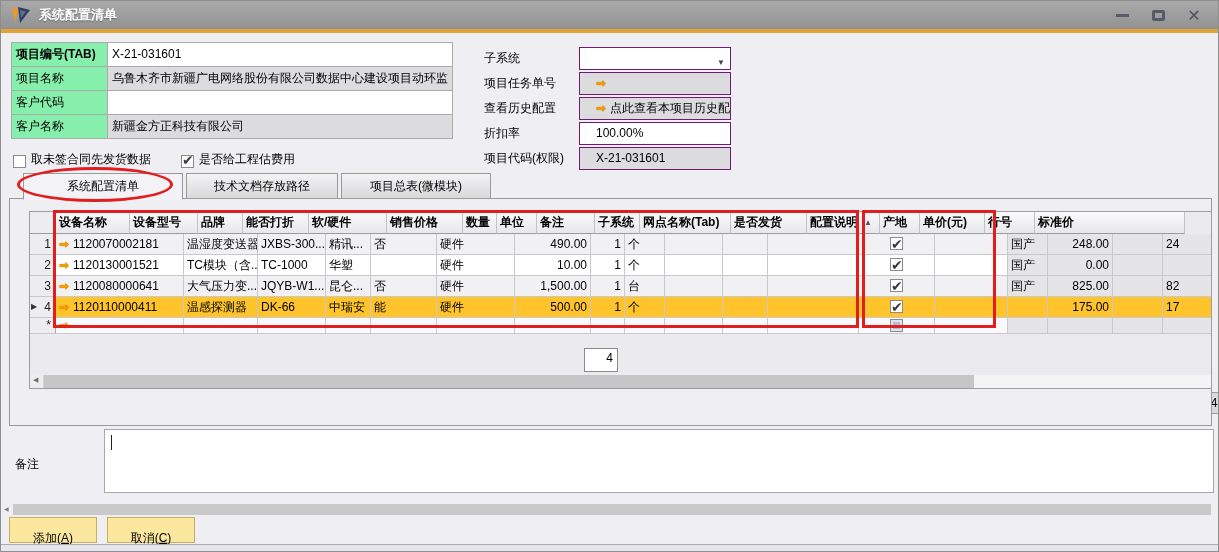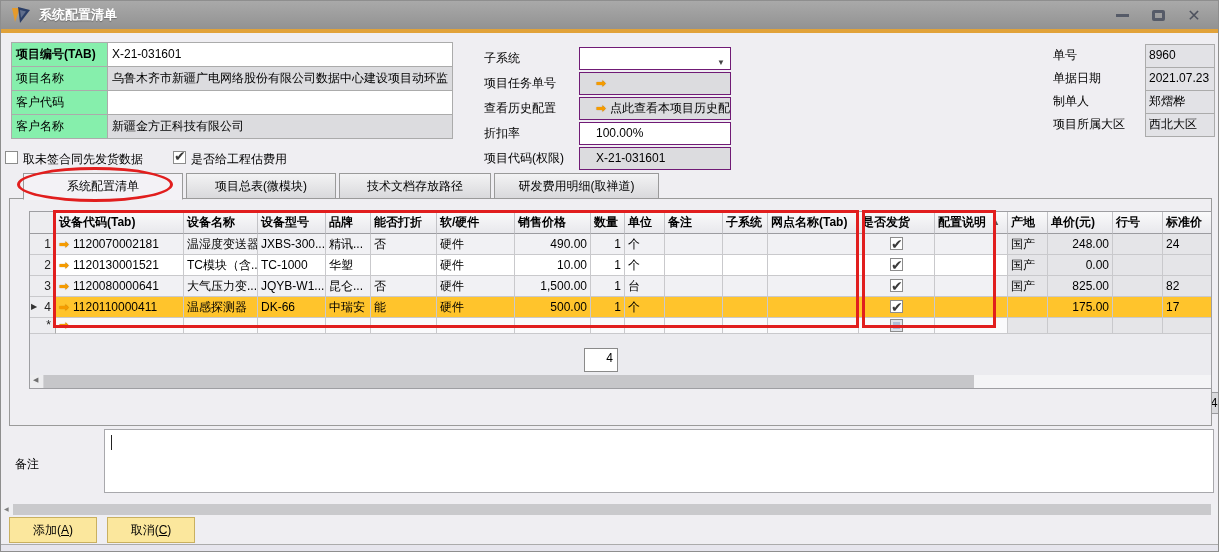--- a/index.html
+++ b/index.html
@@ -21,21 +21,21 @@
   
   .fgrid { position:absolute; }
   .frow { display:flex; height:25px; border:1px solid #ABABAB; margin-top:-1px; background:#FFF; }
   .frow .flabel { width:96px; flex:none; background:#86efac; border-right:1px solid #ABABAB;
     padding:0 0 0 4px; line-height:23px; white-space:nowrap; overflow:hidden; }
   .frow .fvalue { flex:1; padding:0 4px; line-height:23px; white-space:nowrap; overflow:hidden; }
   .frow .fvalue.ro { background:#DCDCDF; }
   .bold { font-weight:bold; }
 
   .form-left { left:10px; top:42px; width:442px; }
-  .cbrow { position:absolute; left:4px; top:150px; display:flex; align-items:flex-start; white-space:nowrap; }
+  .cbrow { position:absolute; left:12px; top:150px; display:flex; align-items:flex-end; white-space:nowrap; }
   .cb { width:13px; height:13px; border:1px solid #8C8C8C; background:#FFF; display:inline-block;
     position:relative; vertical-align:-2px; margin-right:5px; flex:none; }
   .cb.checked::after { content:"✔"; position:absolute; left:0; top:-4px; font-size:14px; color:#3A3A3A; font-weight:bold; }
   .cb.indet { background:#DFE3EA; }
   .cb.indet::after { content:""; position:absolute; left:2px; top:2px; right:2px; bottom:2px; background:#AEBDD8; }
 
   .form-mid { left:483px; top:46px; width:265px; }
   .mrow { display:flex; height:23px; margin-bottom:2px; }
   .mrow .mlabel { width:95px; flex:none; line-height:22px; white-space:nowrap; }
   .mrow .mfield { width:152px; flex:none; border:1px solid #701a75; background:#DCDCDF;
@@ -111,21 +111,21 @@
   .caret { position:absolute; left:6px; top:5px; width:1px; height:15px; background:#222; }
 
   
   .bscroll { position:absolute; left:2px; top:503px; width:1215px; height:11px; background:#EFEFF2; display:flex; }
   .bs-btn { width:10px; height:11px; position:relative; }
   .bs-btn::before { content:"◀"; position:absolute; left:1px; top:1px; font-size:6px; color:#808080; }
   .bs-thumb { width:1198px; height:11px; background:#C9C9CC; }
 
   .btnrow { position:absolute; left:8px; top:516px; display:flex; gap:10px; }
   .ybtn { height:26px; background:#FBE79D; border:1px solid #C9B060; text-align:center;
-    line-height:24px; padding:0 14px; min-width:88px; }
+    line-height:24px; padding:8px 14px; min-width:88px; }
   .ybtn u { text-decoration:underline; }
 
   .bottom-strip { position:absolute; left:0; top:543px; width:100%; height:9px;
     background:#E6E5ED; border-top:1px solid #ABABAB; }
 
   
   .anno { position:absolute; border:3px solid #E11E1E; z-index:50; pointer-events:none; }
   .anno-ellipse { left:16px; top:166px; width:156px; height:35px; border-radius:50%; }
   .anno-rect1 { left:52px; top:209px; width:806px; height:118px; }
   .anno-rect2 { left:861px; top:209px; width:134px; height:118px; }
@@ -195,52 +195,32 @@
     <div class="mrow">
       <div class="mlabel">折扣率</div>
       <div class="mfield edit">100.00%</div>
     </div>
     <div class="mrow">
       <div class="mlabel">项目代码(权限)</div>
       <div class="mfield">X-21-031601</div>
     </div>
   </div>
 
-  <div class="fgrid form-right">
-    <div class="rrow">
-      <div class="rlabel">单号</div>
-      <div class="rfield">8960</div>
-    </div>
-    <div class="rrow">
-      <div class="rlabel">单据日期</div>
-      <div class="rfield">2021.07.23</div>
-    </div>
-    <div class="rrow">
-      <div class="rlabel">制单人</div>
-      <div class="rfield">郑熠桦</div>
-    </div>
-    <div class="rrow">
-      <div class="rlabel">项目所属大区</div>
-      <div class="rfield">西北大区</div>
-    </div>
-  </div>
 
   <div class="tabs">
     <div class="tab active" style="width:160px">系统配置清单</div>
+    <div class="tab" style="width:152px">技术文档存放路径</div>
     <div class="tab" style="width:150px">项目总表(微模块)</div>
-    <div class="tab" style="width:152px">技术文档存放路径</div>
-    <div class="tab" style="width:165px">研发费用明细(取禅道)</div>
   </div>
 
   <div class="tabpage"></div>
 
   <div class="grid">
     <div class="t-row t-head">
       <div class="tc cw-rh rh"></div>
-      <div class="tc cw-code">设备代码(Tab)</div>
       <div class="tc cw-name">设备名称</div>
       <div class="tc cw-model">设备型号</div>
       <div class="tc cw-brand">品牌</div>
       <div class="tc cw-disc">能否打折</div>
       <div class="tc cw-hw">软/硬件</div>
       <div class="tc cw-price">销售价格</div>
       <div class="tc cw-qty">数量</div>
       <div class="tc cw-unit">单位</div>
       <div class="tc cw-rem">备注</div>
       <div class="tc cw-sub">子系统</div>

